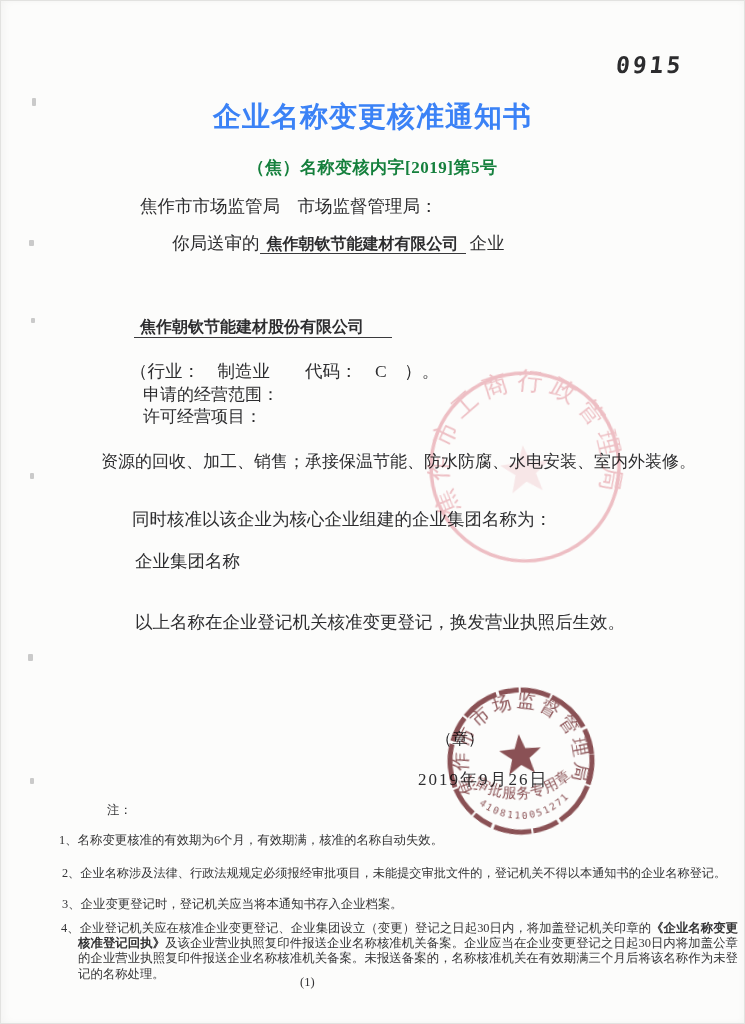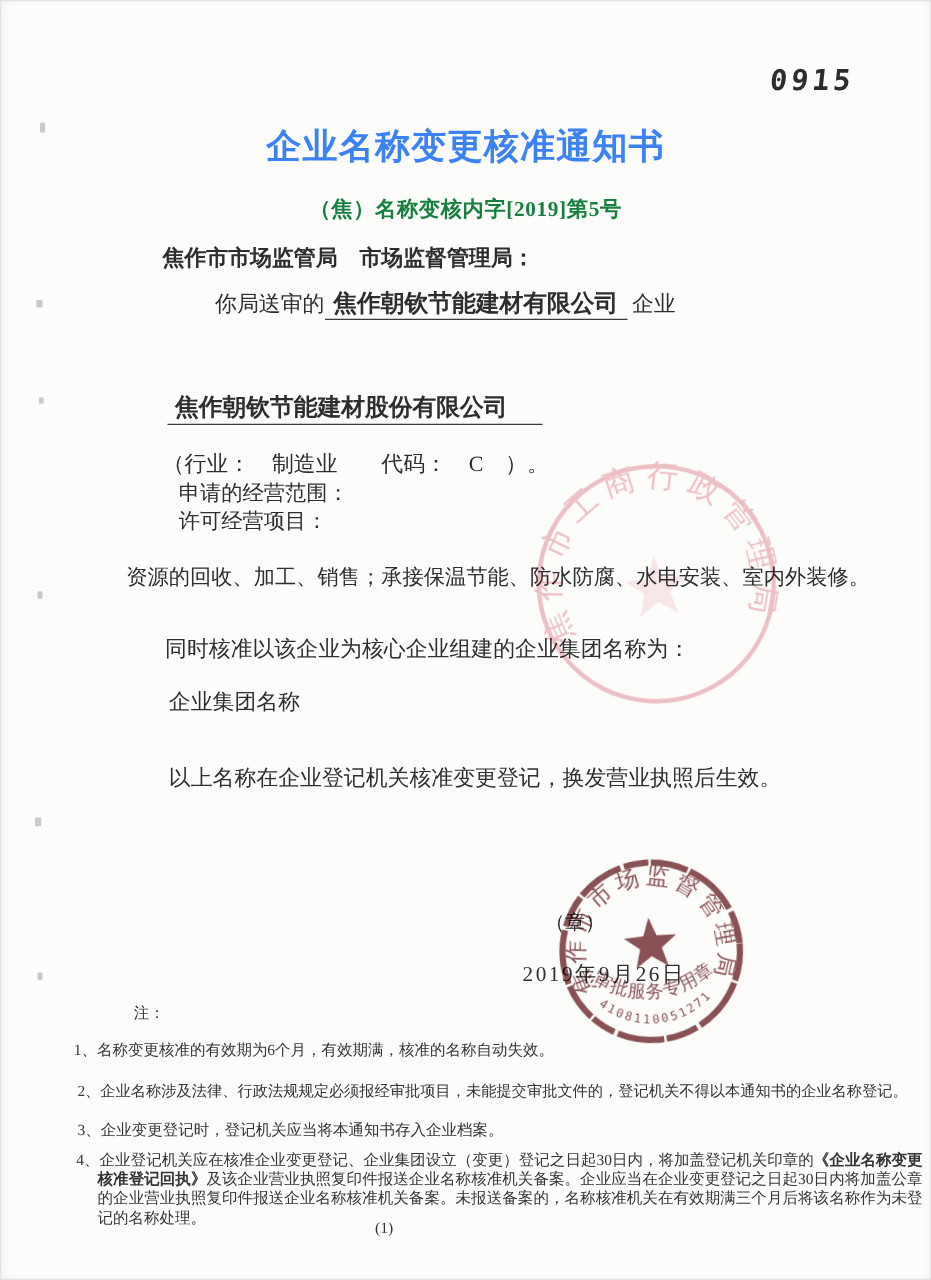--- a/index.html
+++ b/index.html
@@ -22,21 +22,21 @@
     transform:skewX(-6deg);
   }
   .title{
     position:absolute;left:0;right:0;top:98px;margin:0;
     text-align:center;font-size:28px;font-weight:700;color:#3b82f6;letter-spacing:1px;
   }
   .docref{
     position:absolute;left:0;right:0;top:156px;
     text-align:center;font-size:17px;color:#15803d;letter-spacing:0.5px;font-weight:bold;
   }
-  .company{font-weight:600;font-size:19px;}
+  .company{font-weight:600;font-size:16px;}
   .underlined{border-bottom:1.5px solid #3a3a3c;padding:0 7px 1px 7px;}
   .u-wide{border-bottom:1.5px solid #3a3a3c;padding:0 28px 2px 6px;}
   .note{position:absolute;font-size:12.4px;color:#333335;white-space:nowrap;line-height:1.2;}
   .note4{white-space:normal;width:660px;line-height:15.2px;text-align:justify;text-indent:-17px;padding-left:17px;}
   .note4 b{font-weight:700;}
   .pagenum{position:absolute;left:300px;top:975px;font-size:12.5px;color:#333335;}
   .stamp{position:absolute;mix-blend-mode:multiply;}
   .stamp-mid{left:427px;top:369px;width:196px;height:196px;opacity:0.50;transform:rotate(-6deg);filter:blur(0.4px);}
   .stamp-bottom{left:446px;top:686px;width:150px;height:150px;opacity:0.88;transform:rotate(-5deg);filter:blur(0.3px);}
   .stamp svg{display:block;}
@@ -54,21 +54,21 @@
   <div class="speck" style="left:30px;top:473px;width:4px;height:6px;"></div>
   <div class="speck" style="left:28px;top:654px;width:5px;height:7px;"></div>
   <div class="speck" style="left:30px;top:778px;width:4px;height:6px;"></div>
 
   <div class="stamp-no">0915</div>
 
   <h1 class="title">企业名称变更核准通知书</h1>
 
   <div class="docref">（焦）名称变核内字[2019]第5号</div>
 
-  <div class="line" style="left:130px;top:196px;font-weight:bold;">焦作市市场监管局　市场监督管理局：</div>
+  <div class="line" style="left:140px;top:196px;">焦作市市场监管局　市场监督管理局：</div>
 
   <div class="line" style="left:172px;top:233px;"><span>你局送审的</span><span class="company underlined">焦作朝钦节能建材有限公司</span><span style="margin-left:4px;margin-top:23px;">企业</span></div>
 
 
   <div class="line" style="left:134px;top:316px;"><span class="company u-wide">焦作朝钦节能建材股份有限公司</span></div>
 
   <div class="line" style="left:130px;top:361px;">（行业：　制造业　　代码：　C　）。</div>
 
   <div class="line" style="left:127px;top:385px;font-size:17px;margin-left:16px;">申请的经营范围：</div>
 

